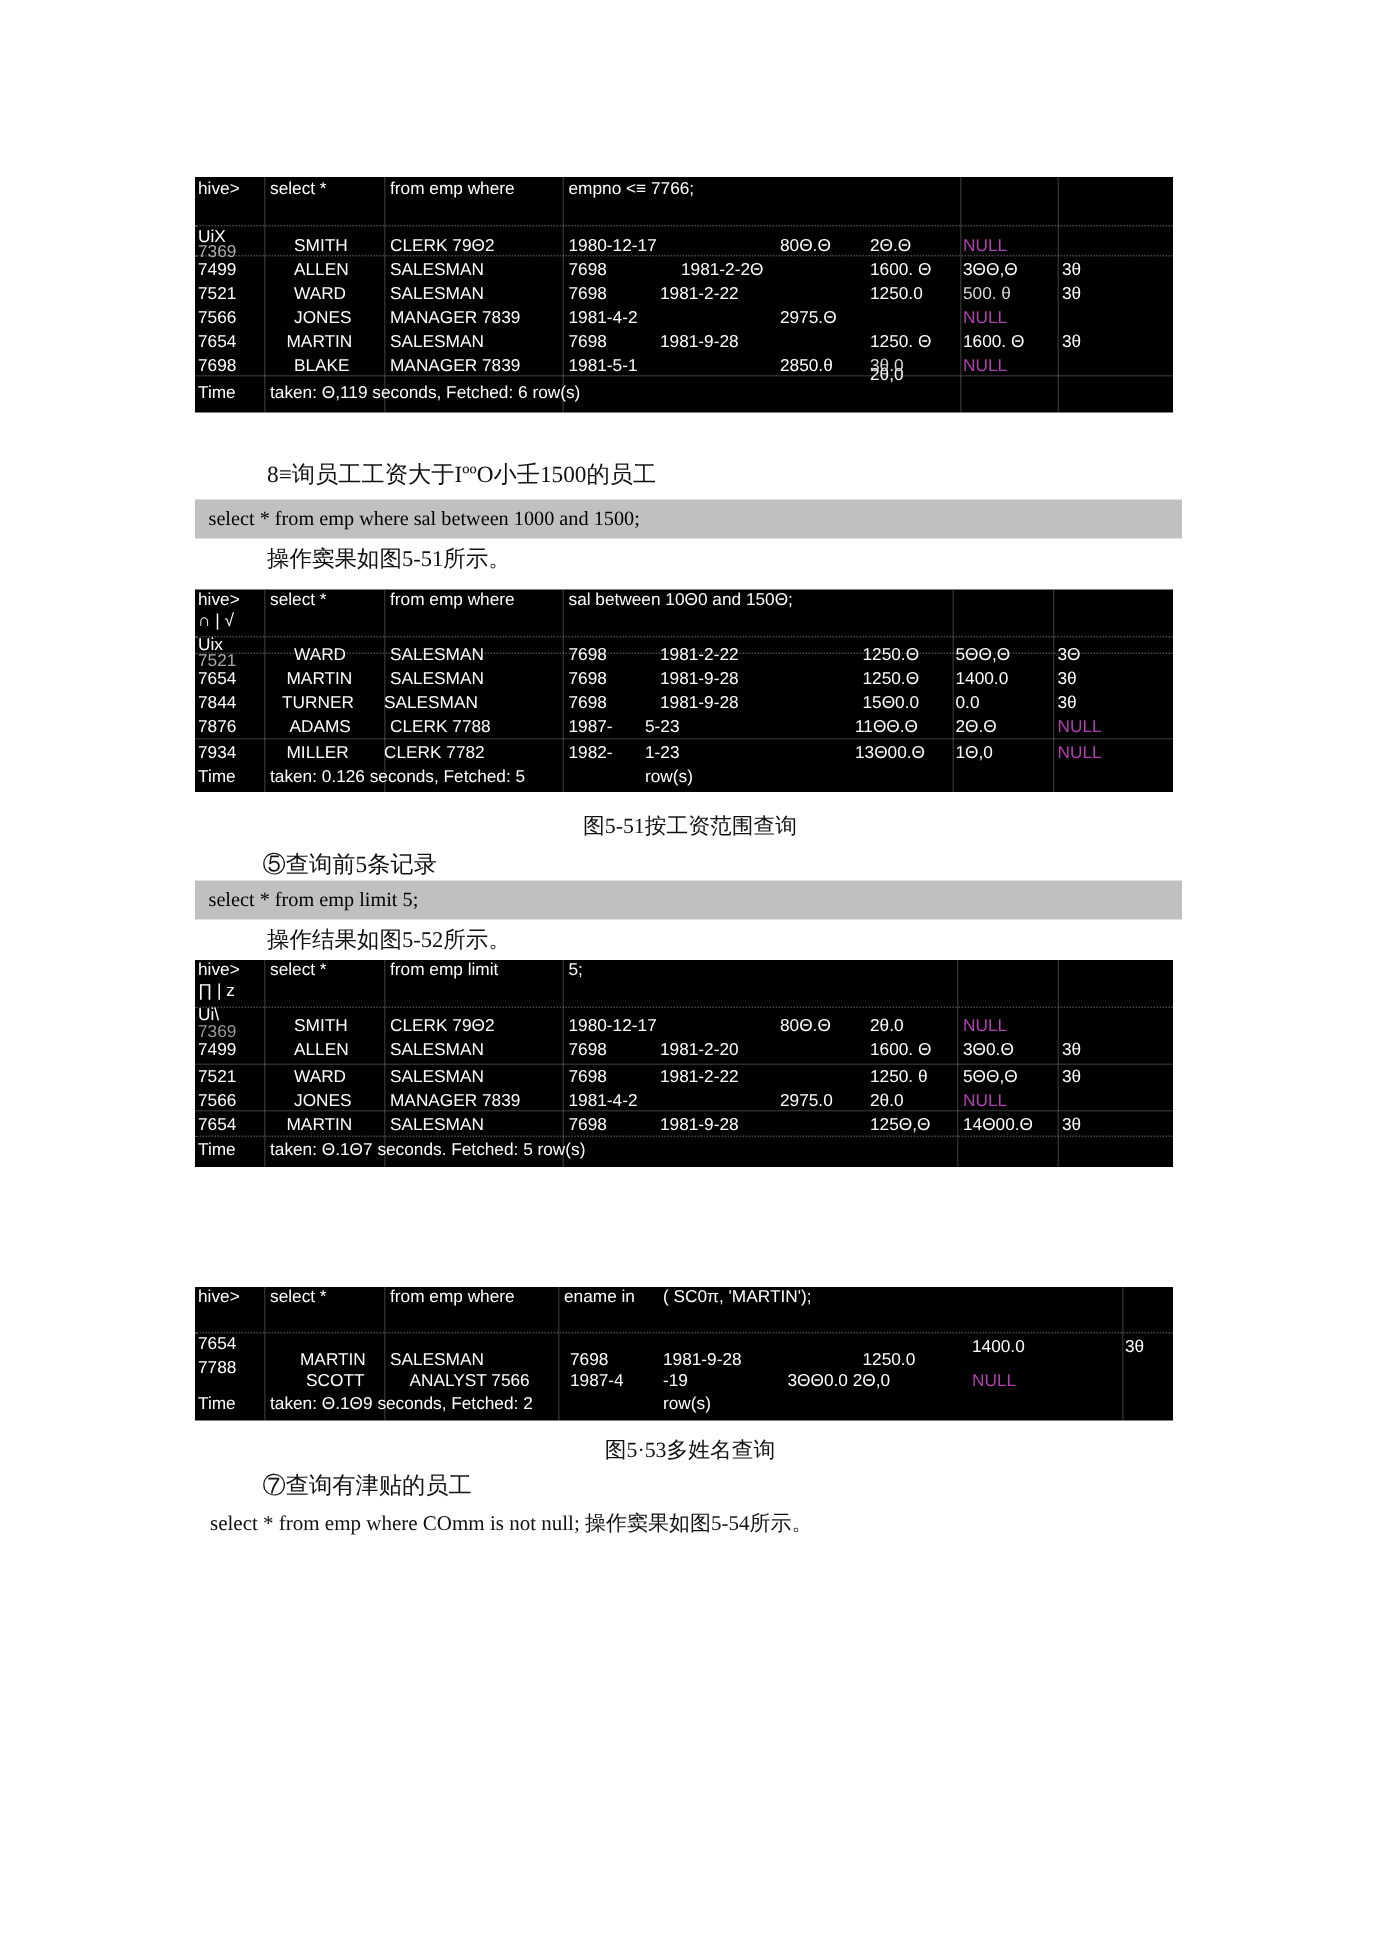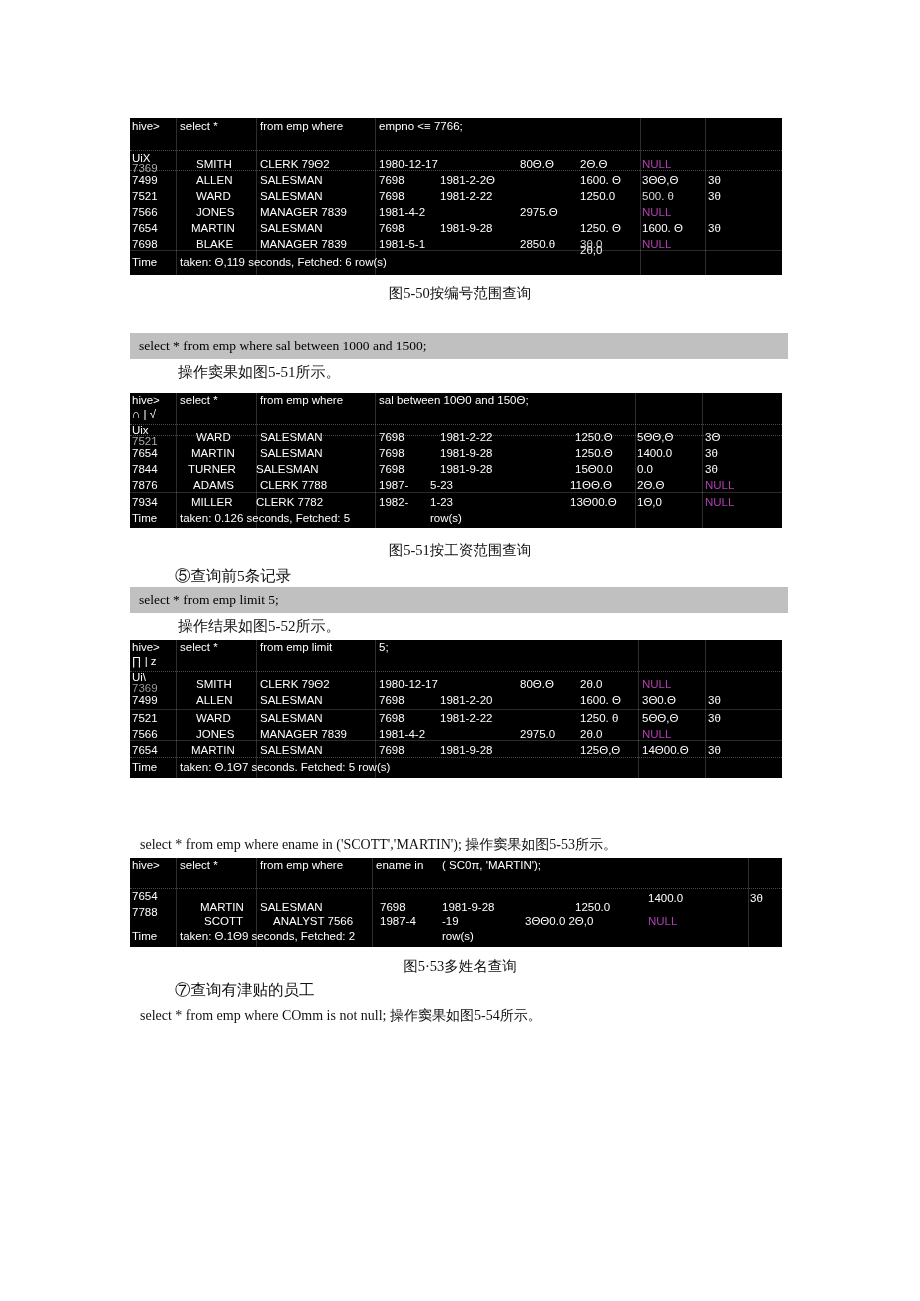--- a/index.html
+++ b/index.html
@@ -139,21 +139,21 @@
       <span class="cell" style="left:390px;">80Θ.Θ</span>
       <span class="cell" style="left:450px;">2Θ.Θ</span>
       <span class="cell null" style="left:512px;">NULL</span>
     </div>
 
     <div class="row" style="top:57px;">
       <span class="cell" style="left:2px;">7499</span>
       <span class="cell" style="left:66px;">ALLEN</span>
       <span class="cell" style="left:130px;">SALESMAN</span>
       <span class="cell" style="left:249px;">7698</span>
-      <span class="cell" style="left:310px;text-align:center;">1981-2-2Θ</span>
+      <span class="cell" style="left:324px;text-align:center;">1981-2-2Θ</span>
       <span class="cell" style="left:450px;">1600. Θ</span>
       <span class="cell" style="left:512px;">3ΘΘ,Θ</span>
       <span class="cell" style="left:578px;">3θ</span>
     </div>
 
     <div class="row" style="top:73px;">
       <span class="cell" style="left:2px;">7521</span>
       <span class="cell" style="left:66px;">WARD</span>
       <span class="cell" style="left:130px;">SALESMAN</span>
       <span class="cell" style="left:249px;">7698</span>
@@ -193,22 +193,22 @@
       <span class="cell dim" style="left:450px;">3θ.0</span>
       <span class="cell null" style="left:512px;">NULL</span>
     </div>
 
     <div class="row" style="top:139px;">
       <span class="cell" style="left:2px;">Time</span>
       <span class="cell" style="left:50px;">taken: Θ,119 seconds, Fetched: 6 row(s)</span>
     </div>
   </div>
 
-  <div class="txt caption" style="left:0; top:284px; width:920px;">图5-50按编号范围查询</div>
-
+
+  <div class="txt heading" style="left:178px; top:306px;">8≡询员工工资大于IººO小壬1500的员工</div>
 
   <div class="codebar" style="left:130px; top:333px; width:658px; height:26px;">
     <span>select * from emp where sal between 1000 and 1500;</span>
   </div>
 
   <div class="txt body-line" style="left:178px; top:363px; font-size:15px;">操作窦果如图5-51所示。</div>
 
   <div class="term" style="left:130px; top:393px; width:652px; height:135px;">
     <div class="vline" style="left:46px;"></div>
     <div class="vline" style="left:126px;"></div>
@@ -374,21 +374,20 @@
     </div>
 
     <div class="row" style="top:122px;">
       <span class="cell" style="left:2px;">Time</span>
       <span class="cell" style="left:50px;">taken: Θ.1Θ7 seconds. Fetched: 5 row(s)</span>
     </div>
   </div>
 
 
 
-  <div class="txt small-serif" style="left:140px; top:836px; font-size:14px;">select * from emp where ename in ('SCOTT','MARTIN'); 操作窦果如图5-53所示。</div>
 
   <div class="term" style="left:130px; top:858px; width:652px; height:89px;">
     <div class="vline" style="left:46px;"></div>
     <div class="vline" style="left:126px;"></div>
     <div class="vline" style="left:242px;"></div>
     <div class="vline" style="left:618px;"></div>
     <div class="hline dotted" style="top:30px;"></div>
 
     <div class="row" style="top:2px;">
       <span class="cell" style="left:2px;">hive&gt;</span>

